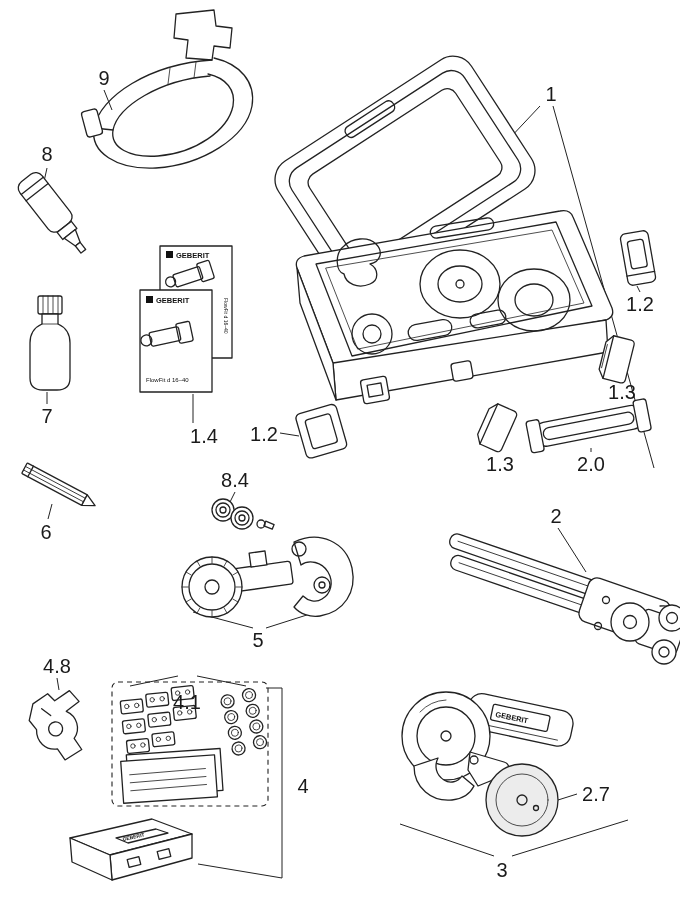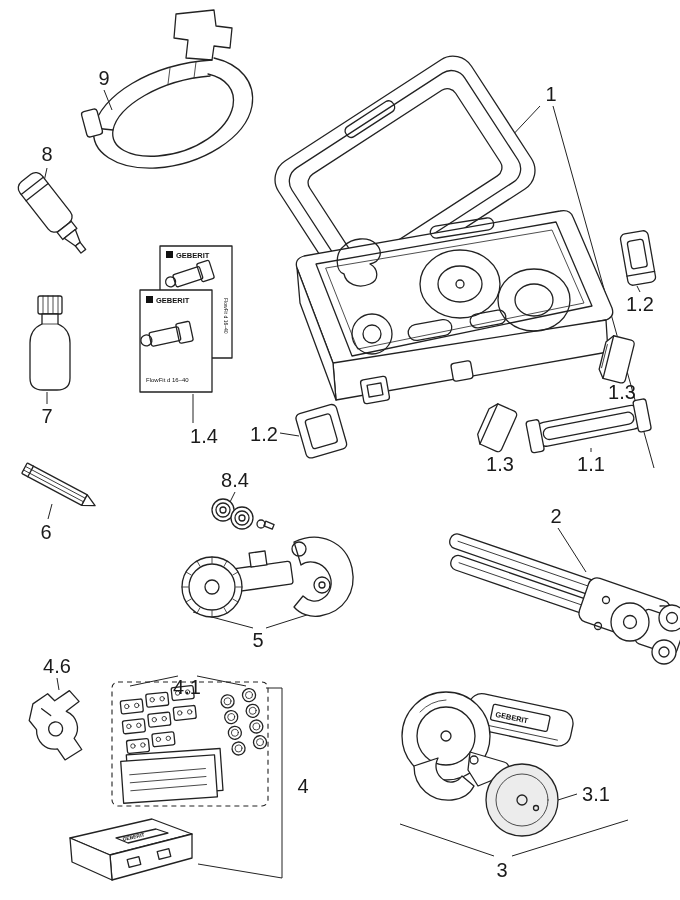--- a/index.html
+++ b/index.html
@@ -321,23 +321,23 @@
   <div class="callout" style="left:104px;top:68px">9</div>
   <div class="callout" style="left:47px;top:144px">8</div>
   <div class="callout" style="left:47px;top:406px">7</div>
   <div class="callout" style="left:204px;top:426px">1.4</div>
   <div class="callout" style="left:46px;top:522px">6</div>
   <div class="callout" style="left:551px;top:84px">1</div>
   <div class="callout" style="left:640px;top:294px">1.2</div>
   <div class="callout" style="left:622px;top:382px">1.3</div>
   <div class="callout" style="left:264px;top:424px">1.2</div>
   <div class="callout" style="left:500px;top:454px">1.3</div>
-  <div class="callout" style="left:591px;top:454px">1.1</div>
+  <div class="callout" style="left:591px;top:454px">2.0</div>
   <div class="callout" style="left:235px;top:470px">8.4</div>
   <div class="callout" style="left:258px;top:630px">5</div>
   <div class="callout" style="left:556px;top:506px">2</div>
-  <div class="callout" style="left:57px;top:656px">4.6</div>
-  <div class="callout" style="left:187px;top:677px">4.1</div>
+  <div class="callout" style="left:57px;top:656px">4.8</div>
+  <div class="callout" style="left:187px;top:692px">4.1</div>
   <div class="callout" style="left:303px;top:776px">4</div>
-  <div class="callout" style="left:596px;top:784px">3.1</div>
+  <div class="callout" style="left:596px;top:784px">2.7</div>
   <div class="callout" style="left:502px;top:860px">3</div>
 
 </div>
 
 </body></html>

